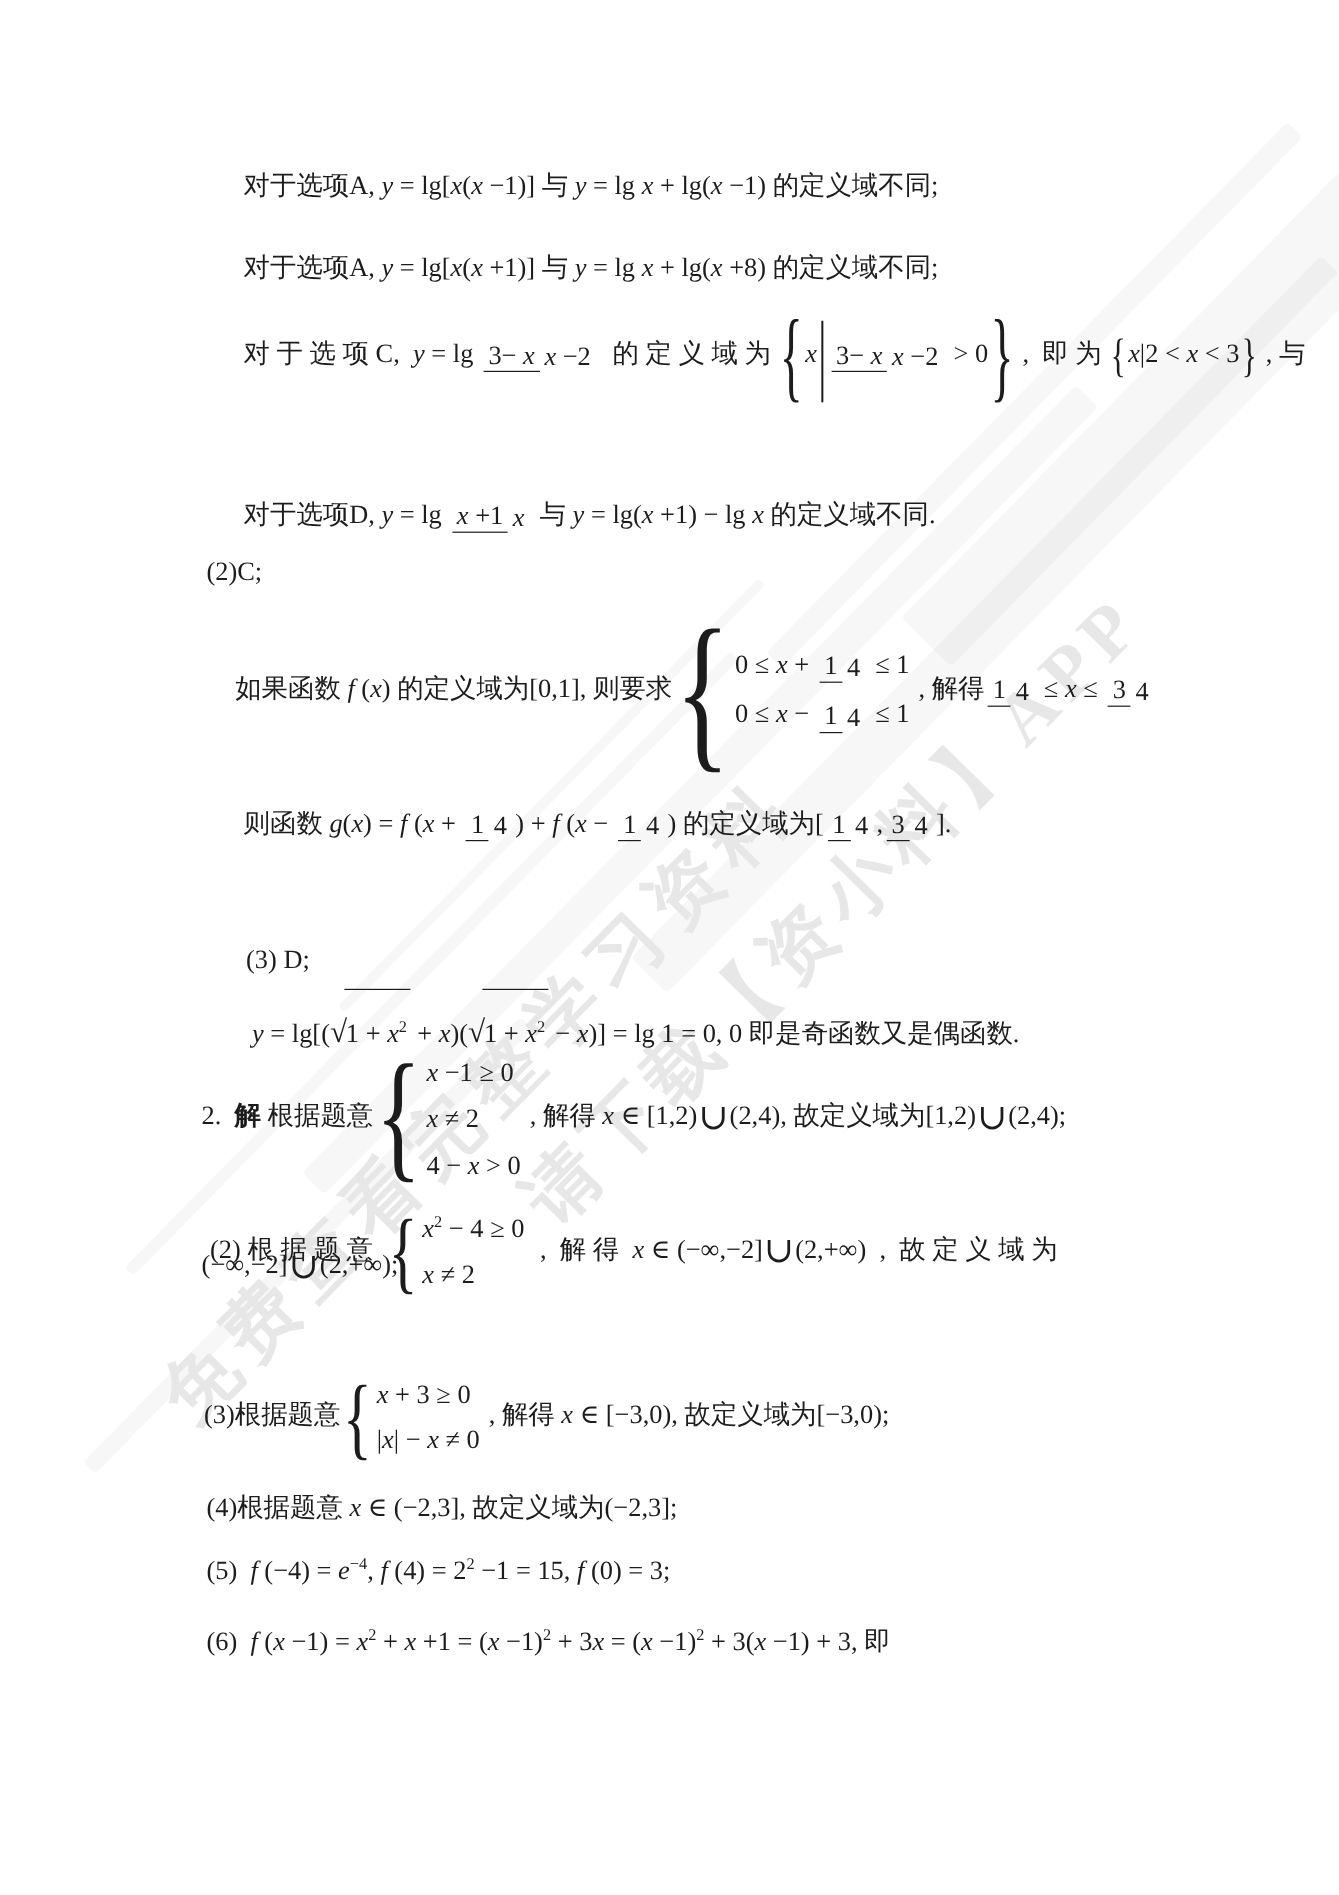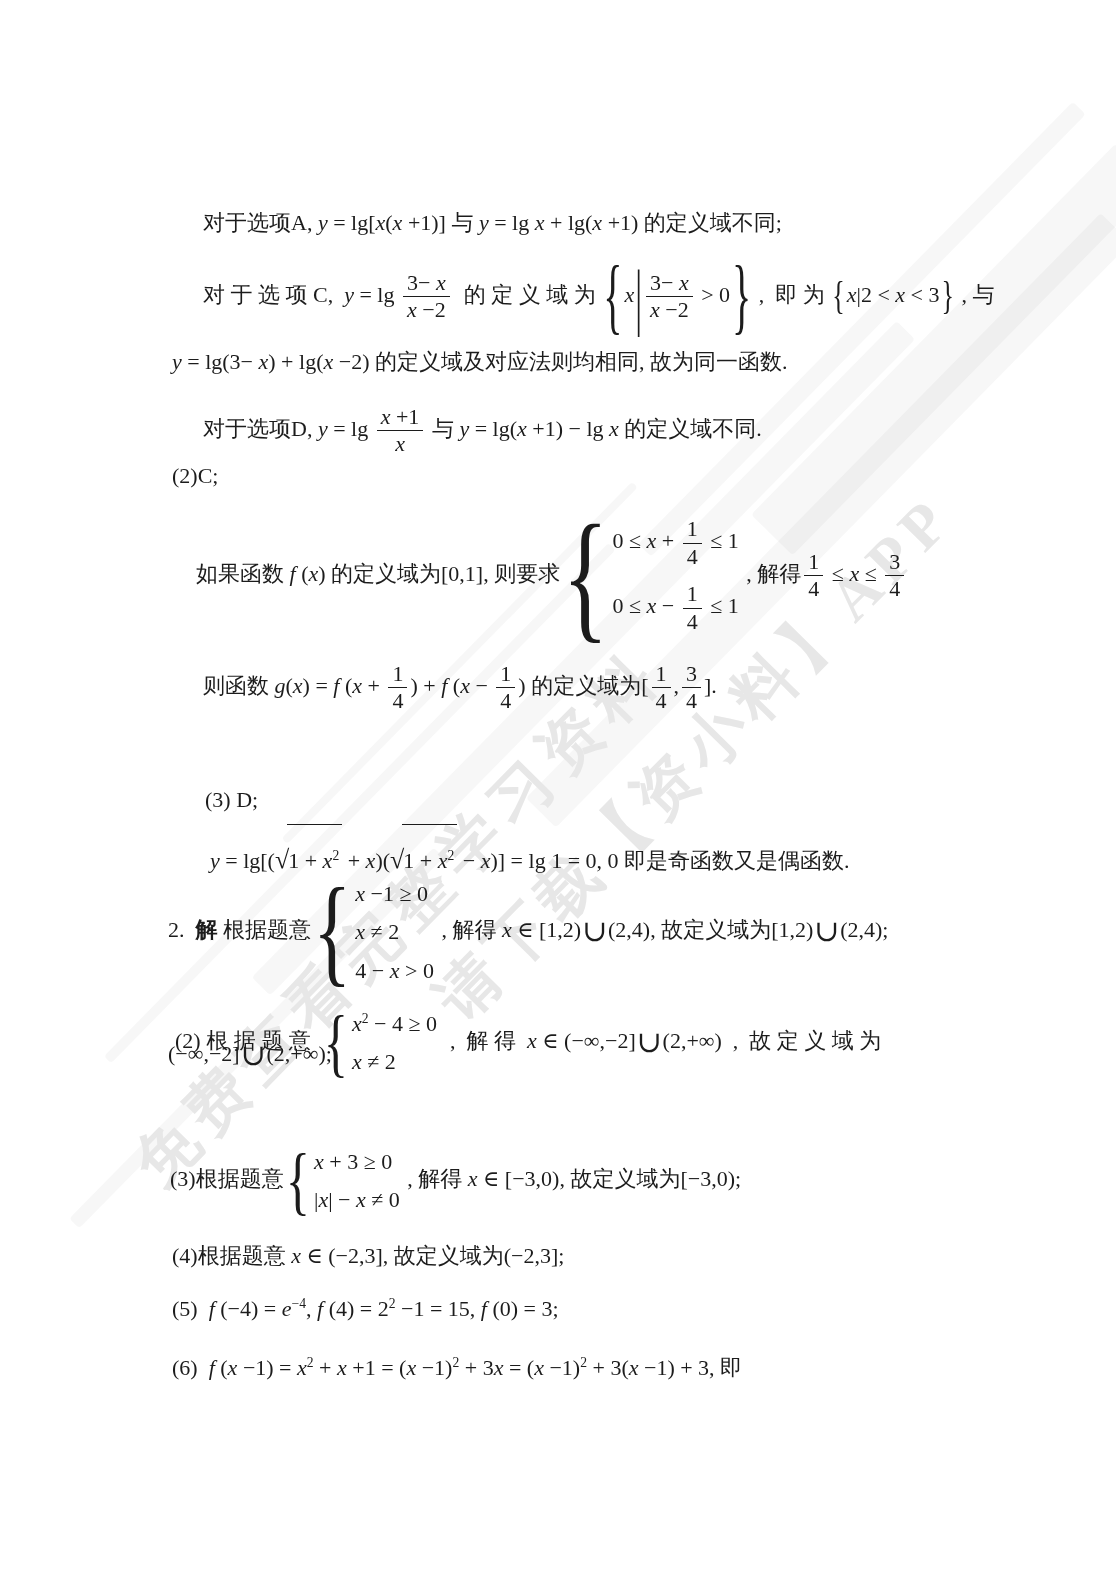--- a/index.html
+++ b/index.html
@@ -19,21 +19,21 @@
   .wm-l1{font-size:62px;letter-spacing:10px;font-weight:700;}
   .wm-l2{font-size:62px;letter-spacing:8px;font-weight:700;margin:16px 0 0 330px;}
   .streaks{position:absolute;left:30px;top:1180px;width:1600px;height:0;
     transform:rotate(-45.5deg);transform-origin:0 0;z-index:0;}
   .sb{position:absolute;background:rgba(110,110,110,0.055);border-radius:4px;}
   
   .line{position:absolute;white-space:pre;z-index:2;}
   .it{font-style:italic;}
   .bold{font-weight:700;}
   sup{font-size:0.62em;vertical-align:super;line-height:0;}
-  .frac{display:inline-flex;flex-direction:column;align-items:center;
+  .frac{display:inline-flex;flex-direction:row;align-items:center;
     vertical-align:middle;margin:0 3px;line-height:1.12;text-align:center;}
   .frac .num{display:block;padding:0 4px 1px;border-bottom:1.4px solid currentColor;}
   .frac .den{display:block;padding:1px 4px 0;}
   .cases{display:inline-flex;align-items:center;vertical-align:middle;line-height:1.15;margin:0 2px;}
   .cbrace{display:inline-block;font-weight:400;line-height:1;
     transform:scaleY(1.5);transform-origin:center;margin-right:4px;}
   .crows{display:inline-flex;flex-direction:column;gap:13px;text-align:left;}
   .crow{display:block;white-space:pre;}
   .sqrt{display:inline-flex;align-items:baseline;white-space:pre;}
   .rad{font-size:1.18em;line-height:1;}
@@ -57,23 +57,23 @@
     <div class="sb" style="left:880px;top:-12px;width:620px;height:18px"></div>
     <div class="sb" style="left:980px;top:48px;width:520px;height:58px"></div>
     <div class="sb" style="left:420px;top:-60px;width:500px;height:8px"></div>
   </div>
 
   <div class="wm">
     <div class="wm-l1">免费查看完整学习资料</div>
     <div class="wm-l2">请下载【资小料】APP</div>
   </div>
 
-  <div class="line" style="top:203px;left:203px;line-height:40px;"><span>对于选项A, </span><span class="it">y</span><span> = lg[</span><span class="it">x</span><span>(</span><span class="it">x</span><span> +1)] 与 </span><span class="it">y</span><span> = lg </span><span class="it">x</span><span> + lg(</span><span class="it">x</span><span> +1) 的定义域不同;</span></div>
+  <div class="line" style="top:135px;left:203px;line-height:40px;"><span>对于选项A, </span><span class="it">y</span><span> = lg[</span><span class="it">x</span><span>(</span><span class="it">x</span><span> −1)] 与 </span><span class="it">y</span><span> = lg </span><span class="it">x</span><span> + lg(</span><span class="it">x</span><span> −1) 的定义域不同;</span></div>
+  <div class="line" style="top:203px;left:203px;line-height:40px;"><span>对于选项A, </span><span class="it">y</span><span> = lg[</span><span class="it">x</span><span>(</span><span class="it">x</span><span> +1)] 与 </span><span class="it">y</span><span> = lg </span><span class="it">x</span><span> + lg(</span><span class="it">x</span><span> +8) 的定义域不同;</span></div>
   <div class="line" style="top:252px;left:203px;line-height:86px;"><span>对 于 选 项 C,  </span><span class="it">y</span><span> = lg </span><span class="frac"><span class="num"><span>3− </span><span class="it">x</span></span><span class="den"><span class="it">x</span><span> −2</span></span></span><span>  的 定 义 域 为 </span><span class="bigd">{</span><span class="it">x</span><span class="bigd bar">|</span><span class="frac"><span class="num"><span>3− </span><span class="it">x</span></span><span class="den"><span class="it">x</span><span> −2</span></span></span><span> &gt; 0</span><span class="bigd">}</span><span> ,  即 为 </span><span class="bigd sm">{</span><span class="it">x</span><span>|2 &lt; </span><span class="it">x</span><span> &lt; 3</span><span class="bigd sm">}</span><span> , 与</span></div>
-  <div class="line" style="top:340px;left:172px;line-height:44px;"><span class="it">y</span><span> = lg(3− </span><span class="it">x</span><span>) + lg(</span><span class="it">x</span><span> −2) 的定义域及对应法则均相同, 故为同一函数.</span></div>
   <div class="line" style="top:398px;left:203px;line-height:62px;"><span>对于选项D, </span><span class="it">y</span><span> = lg </span><span class="frac"><span class="num"><span class="it">x</span><span> +1</span></span><span class="den"><span class="it">x</span></span></span><span> 与 </span><span class="it">y</span><span> = lg(</span><span class="it">x</span><span> +1) − lg </span><span class="it">x</span><span> 的定义域不同.</span></div>
   <div class="line" style="top:460px;left:172px;line-height:32px;"><span>(2)C;</span></div>
   <div class="line" style="top:500px;left:196px;line-height:148px;"><span>如果函数 </span><span class="it">f</span><span> (</span><span class="it">x</span><span>) 的定义域为[0,1], 则要求</span><span class="cases"><span class="cbrace" style="font-size: 96.475px;">{</span><span class="crows"><span class="crow"><span>0 ≤ </span><span class="it">x</span><span> + </span><span class="frac"><span class="num"><span>1</span></span><span class="den"><span>4</span></span></span><span> ≤ 1</span></span><span class="crow"><span>0 ≤ </span><span class="it">x</span><span> − </span><span class="frac"><span class="num"><span>1</span></span><span class="den"><span>4</span></span></span><span> ≤ 1</span></span></span></span><span> , 解得</span><span class="frac"><span class="num"><span>1</span></span><span class="den"><span>4</span></span></span><span> ≤ </span><span class="it">x</span><span> ≤ </span><span class="frac"><span class="num"><span>3</span></span><span class="den"><span>4</span></span></span></div>
   <div class="line" style="top:652px;left:203px;line-height:68px;"><span>则函数 </span><span class="it">g</span><span>(</span><span class="it">x</span><span>) = </span><span class="it">f</span><span> (</span><span class="it">x</span><span> + </span><span class="frac"><span class="num"><span>1</span></span><span class="den"><span>4</span></span></span><span>) + </span><span class="it">f</span><span> (</span><span class="it">x</span><span> − </span><span class="frac"><span class="num"><span>1</span></span><span class="den"><span>4</span></span></span><span>) 的定义域为[</span><span class="frac"><span class="num"><span>1</span></span><span class="den"><span>4</span></span></span><span>,</span><span class="frac"><span class="num"><span>3</span></span><span class="den"><span>4</span></span></span><span>].</span></div>
   <div class="line" style="top:784px;left:205px;line-height:32px;"><span>(3) D;</span></div>
   <div class="line" style="top:824px;left:210px;line-height:44px;"><span class="it">y</span><span> = lg[(</span><span class="sqrt"><span class="rad">√</span><span class="scnt"><span>1 + </span><span class="it">x</span><sup>2</sup></span></span><span> + </span><span class="it">x</span><span>)(</span><span class="sqrt"><span class="rad">√</span><span class="scnt"><span>1 + </span><span class="it">x</span><sup>2</sup></span></span><span> − </span><span class="it">x</span><span>)] = lg 1 = 0, 0 即是奇函数又是偶函数.</span></div>
   <div class="line" style="top:880px;left:168px;line-height:100px;"><span>2.  </span><span class="bold">解</span><span> 根据题意</span><span class="cases"><span class="cbrace" style="font-size: 79.807px;">{</span><span class="crows"><span class="crow"><span class="it">x</span><span> −1 ≥ 0</span></span><span class="crow"><span class="it">x</span><span> ≠ 2</span></span><span class="crow"><span>4 − </span><span class="it">x</span><span> &gt; 0</span></span></span></span><span> , 解得 </span><span class="it">x</span><span> ∈ [1,2)</span><span class="cup">∪</span><span>(2,4), 故定义域为[1,2)</span><span class="cup">∪</span><span>(2,4);</span></div>
   <div class="line" style="top:998px;left:175px;line-height:86px;"><span>(2) 根 据 题 意  </span><span class="cases"><span class="cbrace" style="font-size: 50.6547px;">{</span><span class="crows"><span class="crow"><span class="it">x</span><sup>2</sup><span> − 4 ≥ 0</span></span><span class="crow"><span class="it">x</span><span> ≠ 2</span></span></span></span><span>  ,  解 得  </span><span class="it">x</span><span> ∈ (−∞,−2]</span><span class="cup">∪</span><span>(2,+∞)  ,  故 定 义 域 为</span></div>
   <div class="line" style="top:1034px;left:168px;line-height:40px;"><span>(−∞,−2]</span><span class="cup">∪</span><span>(2,+∞);</span></div>
   <div class="line" style="top:1138px;left:170px;line-height:82px;"><span>(3)根据题意</span><span class="cases"><span class="cbrace" style="font-size: 50.6547px;">{</span><span class="crows"><span class="crow"><span class="it">x</span><span> + 3 ≥ 0</span></span><span class="crow"><span>|</span><span class="it">x</span><span>| − </span><span class="it">x</span><span> ≠ 0</span></span></span></span><span> , 解得 </span><span class="it">x</span><span> ∈ [−3,0), 故定义域为[−3,0);</span></div>

